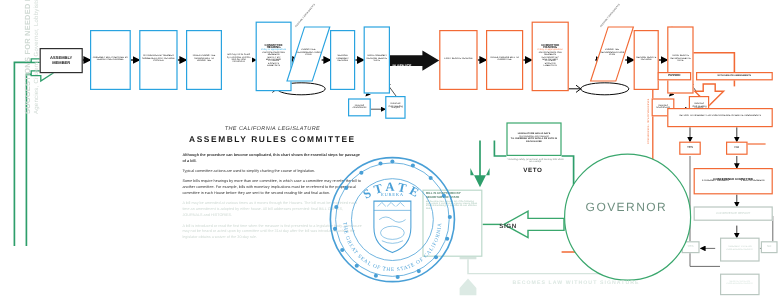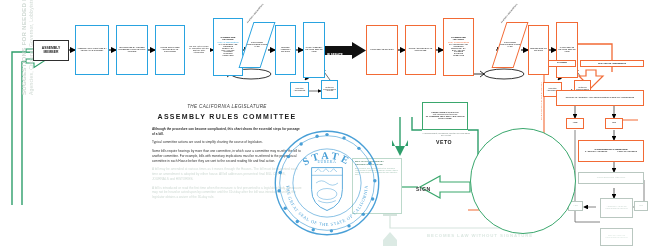--- a/index.html
+++ b/index.html
@@ -315,20 +315,21 @@
     <span class="tiny bold">TO OVERRIDE VETO WITH A 2/3 VOTE IN EACH HOUSE</span>
   </div>
   <div class="box tiny" style="left:420px;top:131px;width:52px;height:8px;border:none;color:#6a7a73;">
     <span class="bt">* Including safety, provisional, and tax-levy bills which are exempt</span>
   </div>
 
   <div id="veto-label">VETO</div>
   <div id="sign-label">SIGN</div>
 
   <div id="governor-circle"></div>
+  <div id="governor-label">GOVERNOR</div>
   <div id="becomes-law">BECOMES LAW WITHOUT SIGNATURE</div>
 
   <div class="box green" style="left:352px;top:158px;width:50px;height:56px;flex-direction:column;
               align-items:flex-start;justify-content:flex-start;padding:2px;border-color:#bcd9cb;">
     <span class="t25 bold" style="text-align:left;color:#4f7f69;">BILL IS CHAPTERED BY SECRETARY OF STATE</span>
     <span class="tiny" style="text-align:left;color:#9fc0b1;margin-top:2px;">Bill becomes law January 1st of the following year unless it contains an urgency clause (takes effect immediately) or specifies its own effective date.</span>
   </div>
 
   <svg id="seal" viewBox="0 0 200 200">
     <circle cx="100" cy="100" r="94" fill="none" stroke="#2a8fd0" stroke-width="2.5"></circle>

